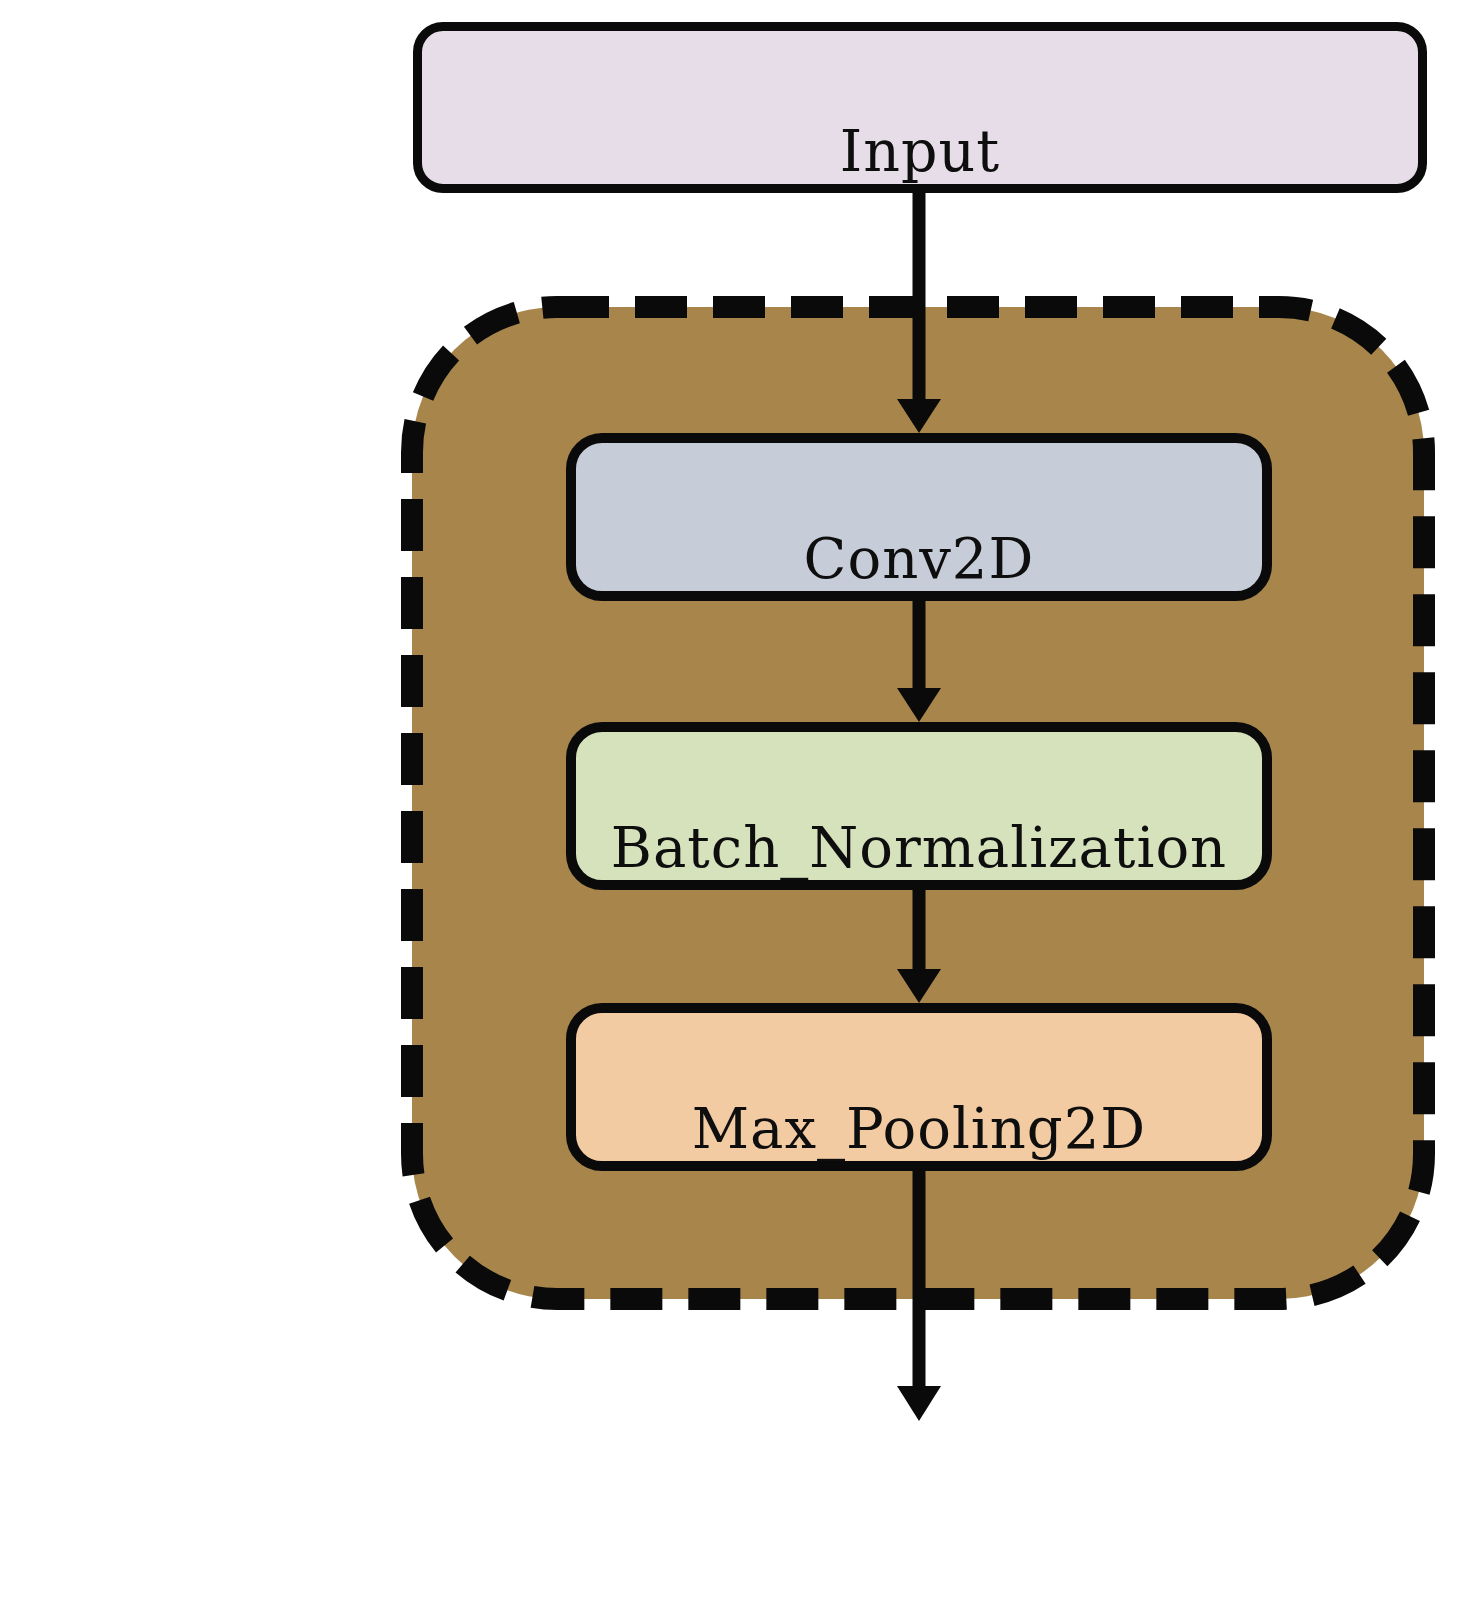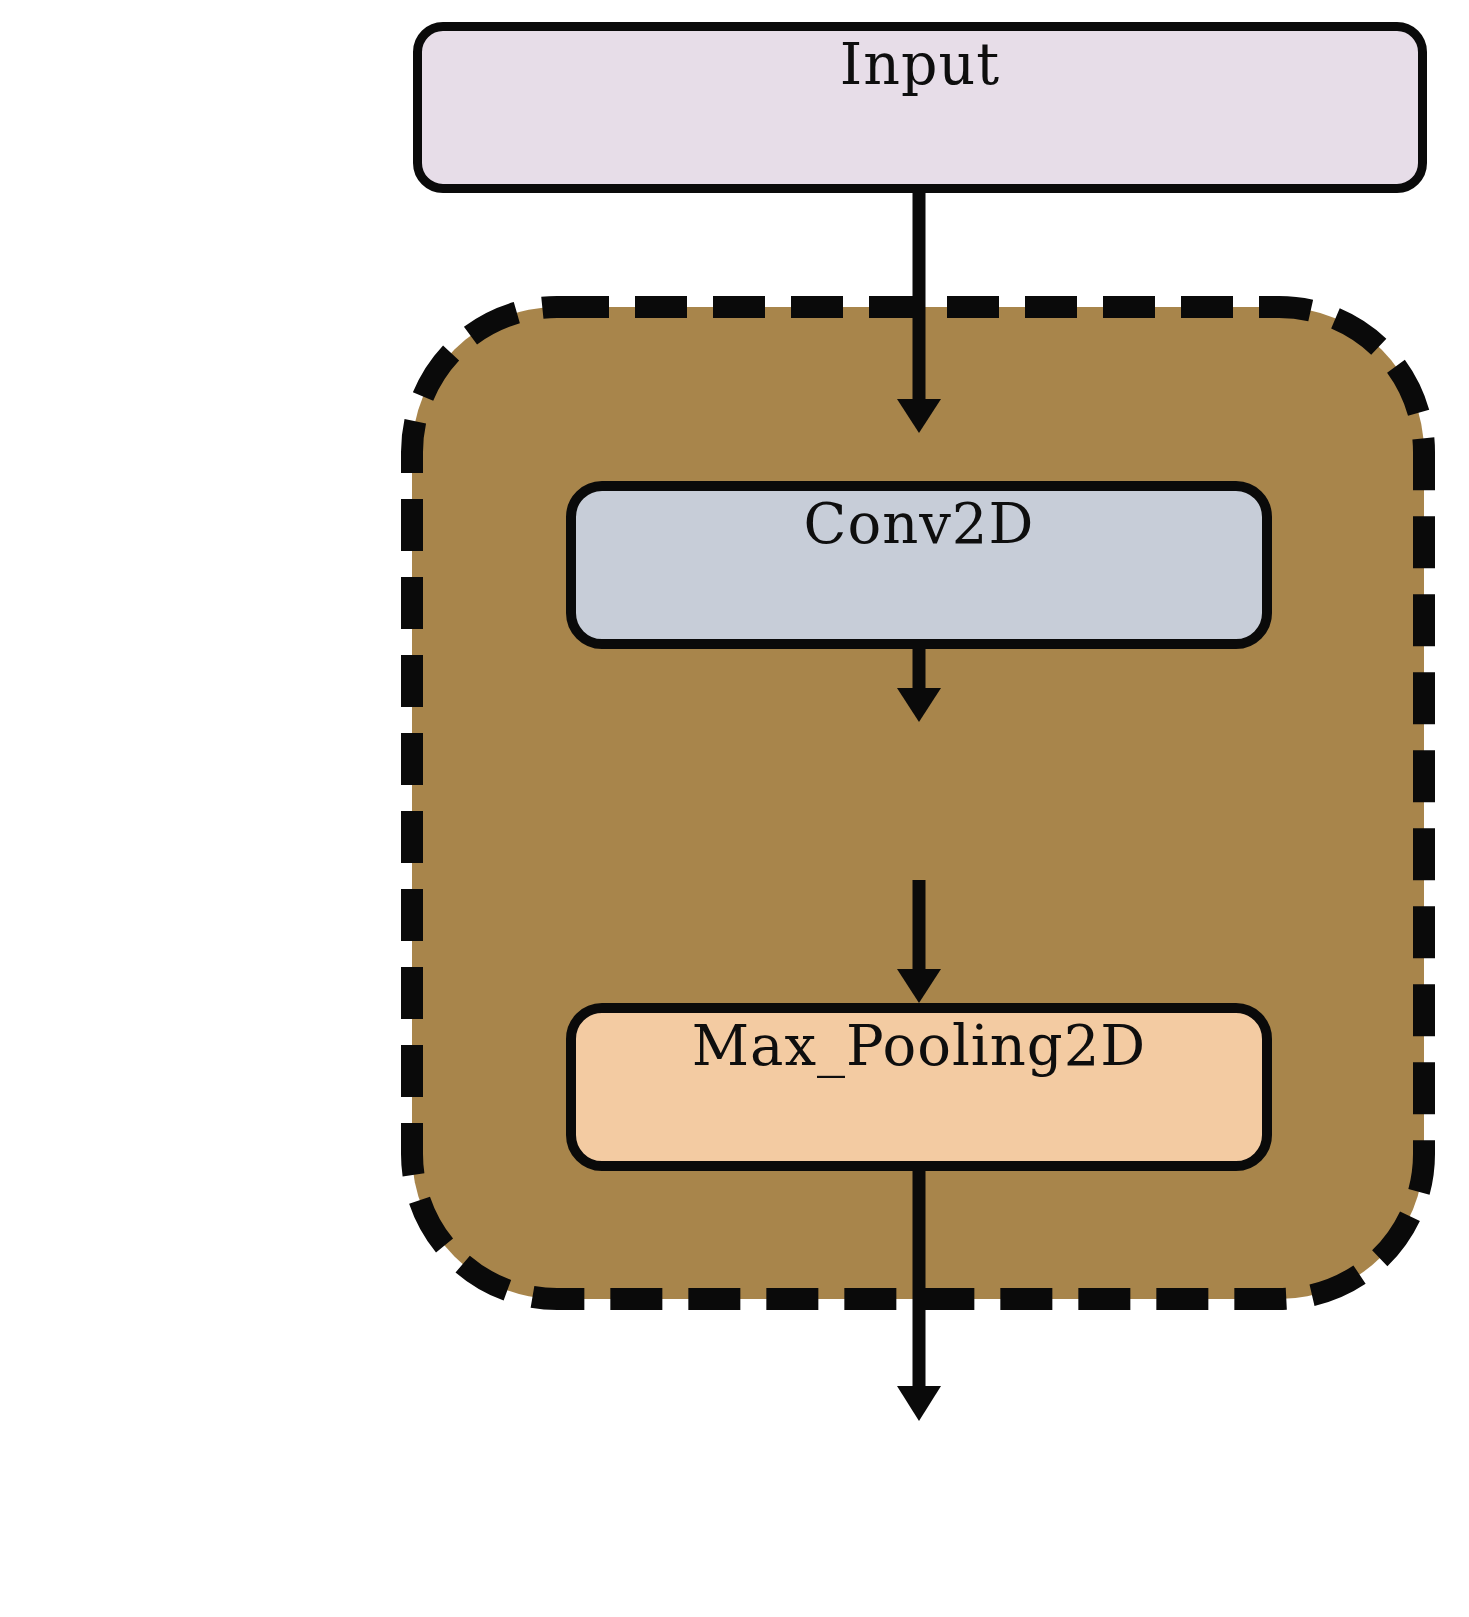--- a/index.html
+++ b/index.html
@@ -19,21 +19,21 @@
     position: absolute;
     left: 0;
     top: 0;
     z-index: 1;
   }
   .node {
     position: absolute;
     box-sizing: border-box;
     border: 9px solid #0a0a0a;
     display: flex;
-    align-items: flex-start;
+    align-items: flex-end;
     justify-content: center;
     z-index: 2;
     color: #0e0e0e;
     font-size: 57px;
     letter-spacing: 1px;
   }
   .node-io {
     left: 413px;
     width: 1014px;
     height: 171px;
@@ -107,23 +107,26 @@
       <line class="arrow-line" x1="919" y1="1162" x2="919" y2="1390"></line>
       <polygon class="arrow-head" points="897,1386 941,1386 919,1421"></polygon>
     </g>
   </svg>
 
 
   <div class="node node-io node-input" style="background: rgb(231, 221, 232);">
     <span>Input</span>
   </div>
 
-  <div class="node node-inner node-conv" style="background: rgb(199, 205, 216); margin-top: 48px;">
+  <div class="node node-inner node-conv" style="background: rgb(199, 205, 216);">
     <span>Conv2D</span>
   </div>
 
+  <div class="node node-inner node-batch" style="background: rgb(213, 226, 188);">
+    <span>Batch_Normalization</span>
+  </div>
 
   <div class="node node-inner node-maxpool" style="background: rgb(243, 203, 162);">
     <span>Max_Pooling2D</span>
   </div>
 
 
 </div>
 
 </body></html>

